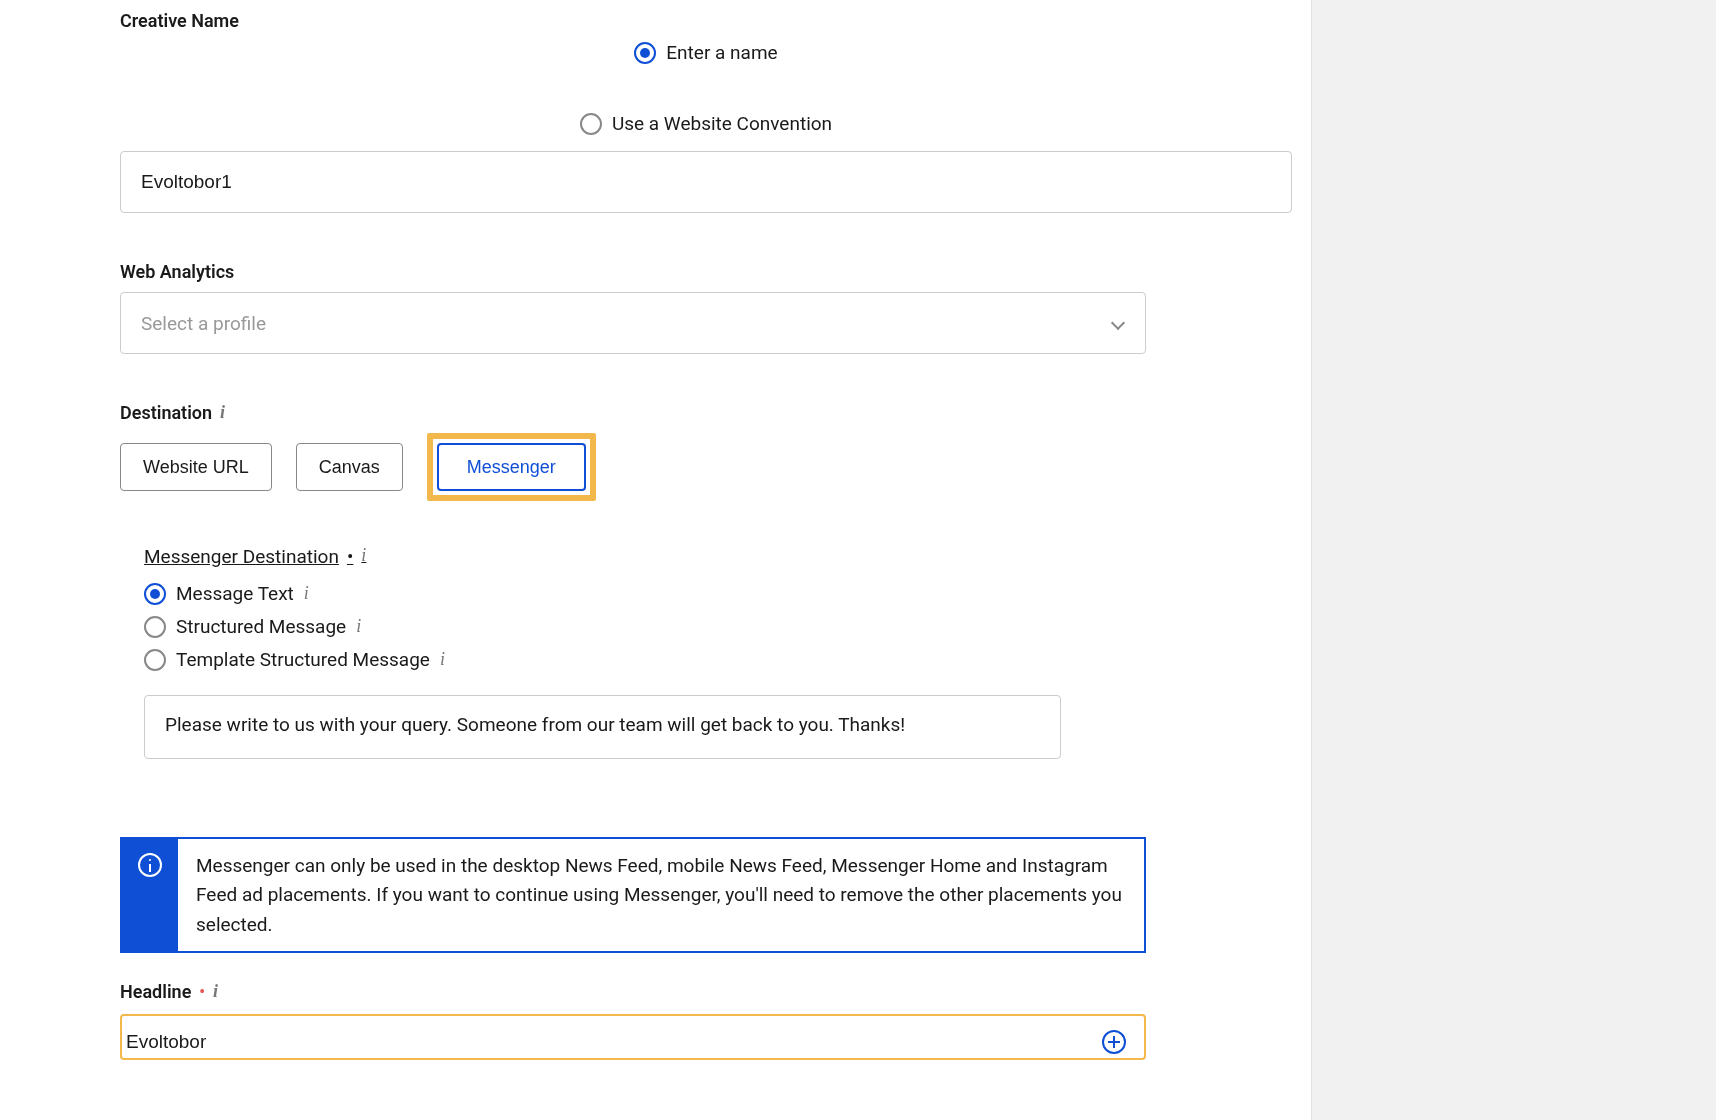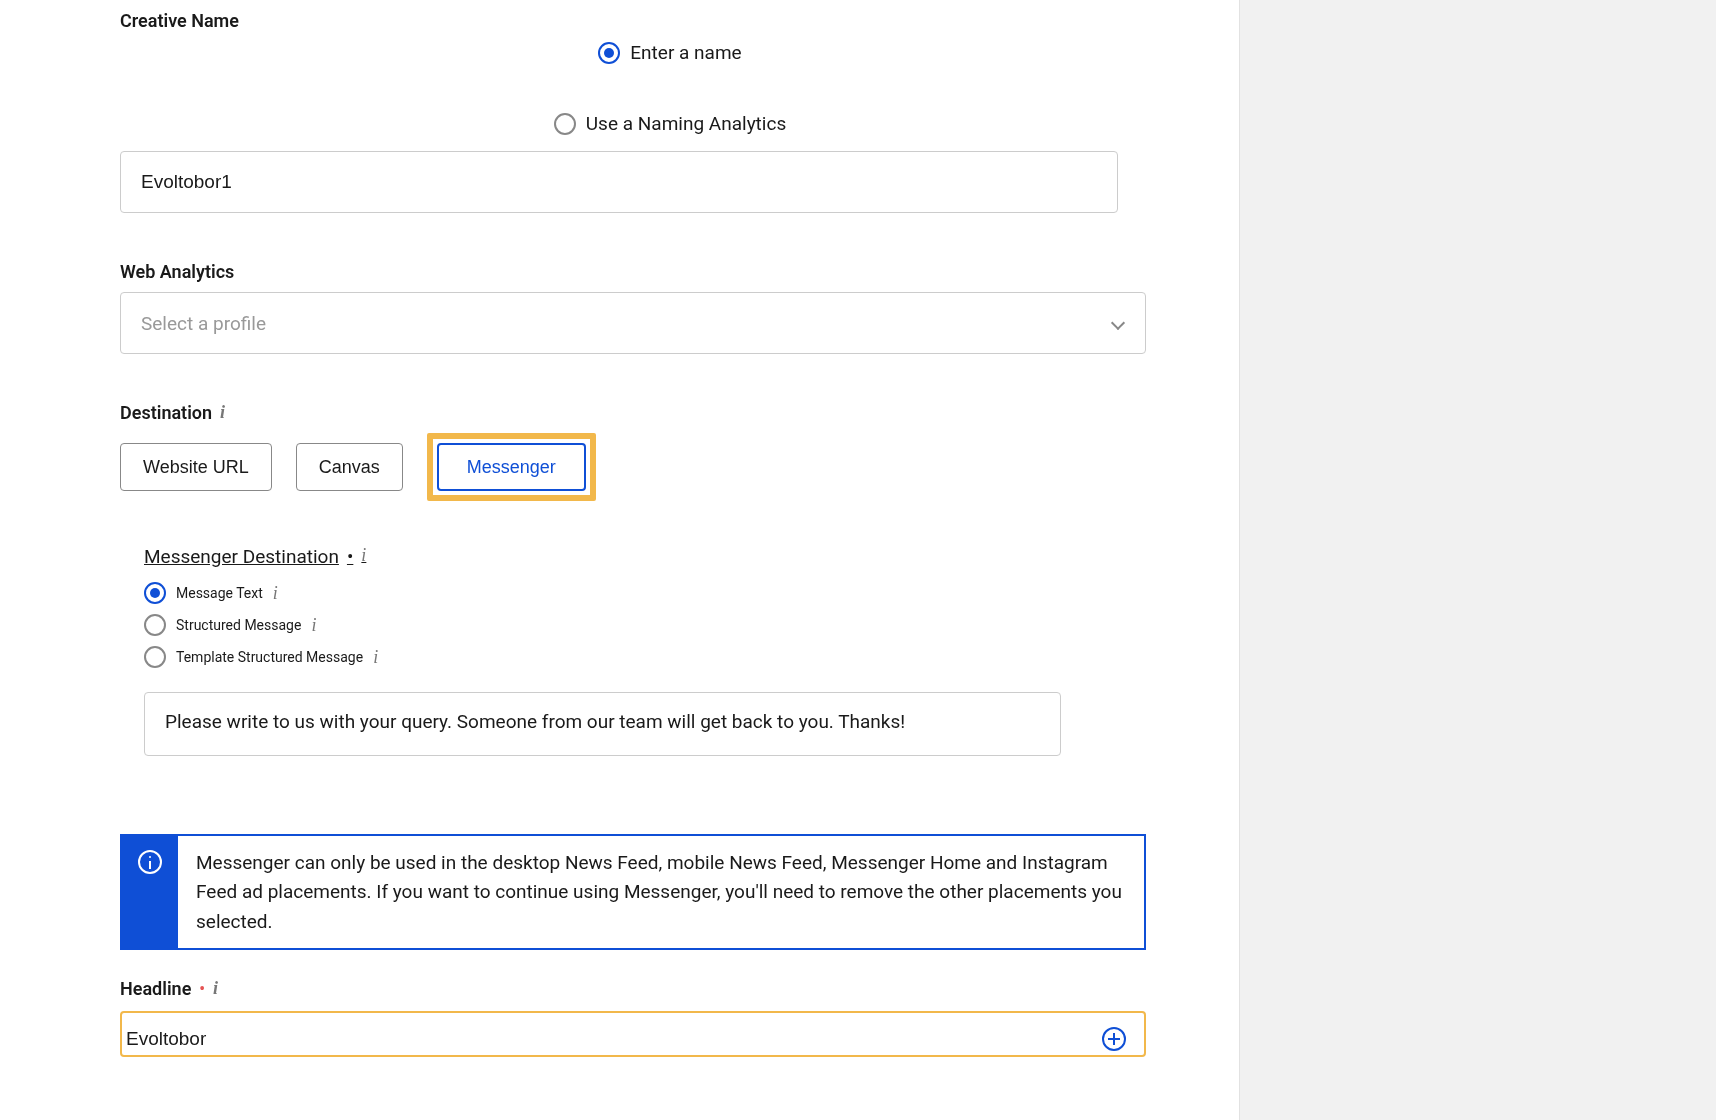--- a/index.html
+++ b/index.html
@@ -80,21 +80,21 @@
     .radio-inner {
       width: 10px;
       height: 10px;
       border-radius: 50%;
       background: #0f4fd6;
       display: none;
     }
     .radio-outer.selected .radio-inner { display: block; }
     .radio-label { font-size: 19px; color: #1a1a1a; }
     .text-input {
-      width: 998px;
+      width: 1172px;
       height: 62px;
       border: 1px solid #ccc;
       border-radius: 4px;
       padding: 0 20px;
       font-size: 19px;
       color: #1a1a1a;
       background: #fff;
     }
     .text-input::placeholder { color: #999; }
     .section-gap { margin-top: 48px; }
@@ -175,21 +175,21 @@
       gap: 8px;
       text-decoration: underline;
     }
     .radio-stack {
       display: flex;
       flex-direction: column;
       gap: 10px;
       margin-bottom: 24px;
     }
     .radio-stack .radio-item .radio-label {
-      font-size: 14px;
+      font-size: 19px;
     }
     .msg-textarea {
       width: 917px;
       min-height: 64px;
       border: 1px solid #ccc;
       border-radius: 4px;
       padding: 16px 20px;
       font-size: 19px;
       color: #1a1a1a;
       background: #fff;
@@ -308,21 +308,21 @@
       <div class="field-label">Creative Name</div>
       <div class="radio-row">
         <div class="radio-item">
           <span class="radio-outer selected">
               <span class="radio-inner"></span>
             </span>
           <span class="radio-label">Enter a name</span>
         </div>
         <div class="radio-item">
           <span class="radio-outer"></span>
-          <span class="radio-label">Use a Naming Analytics</span>
+          <span class="radio-label">Use a Website Convention</span>
         </div>
       </div>
       <input type="text" class="text-input" value="Evoltobor1" style="">
     </div>
 
     <div class="section-gap">
       <div class="field-label">Web Analytics</div>
       <div class="select-wrap">
         <div class="select-box">
           <span>Select a profile</span>

